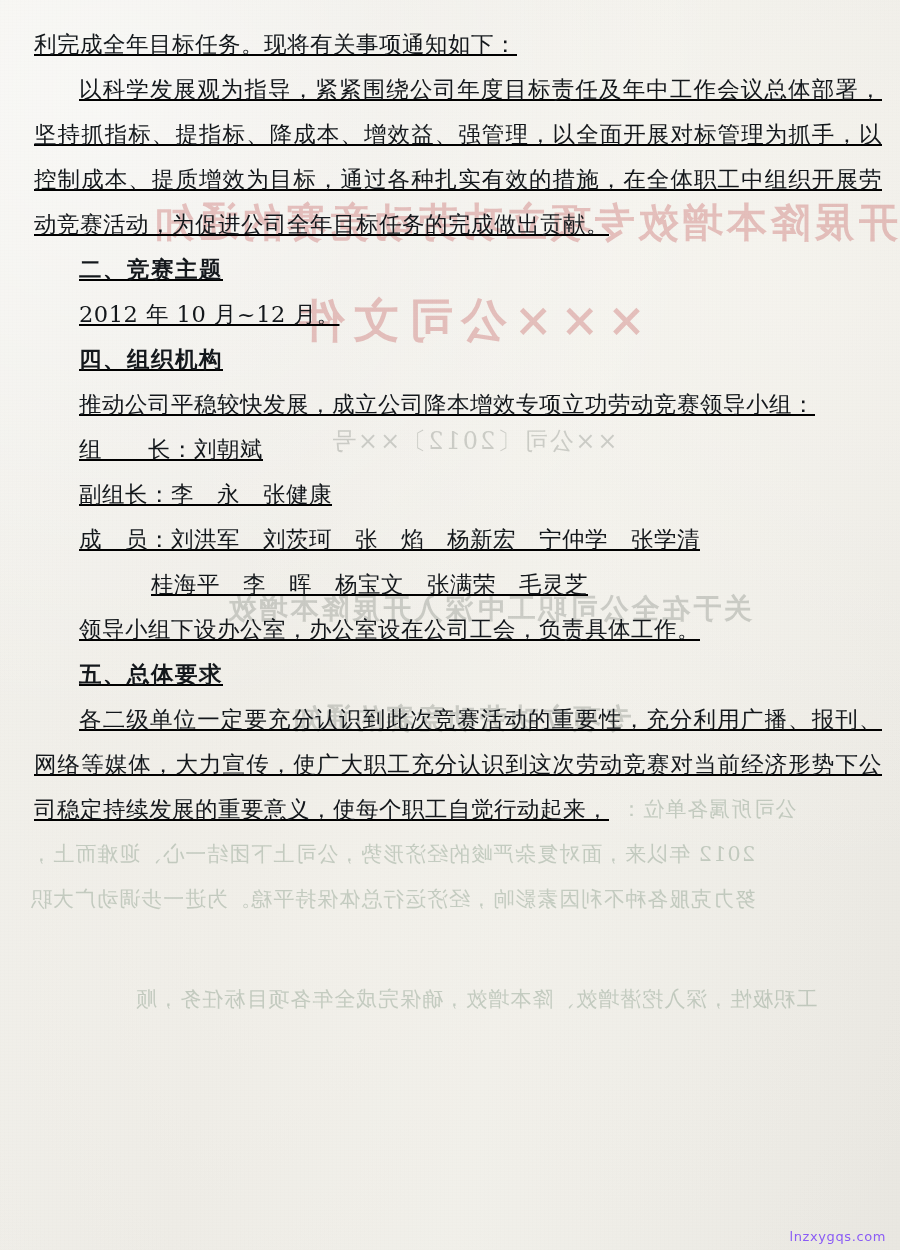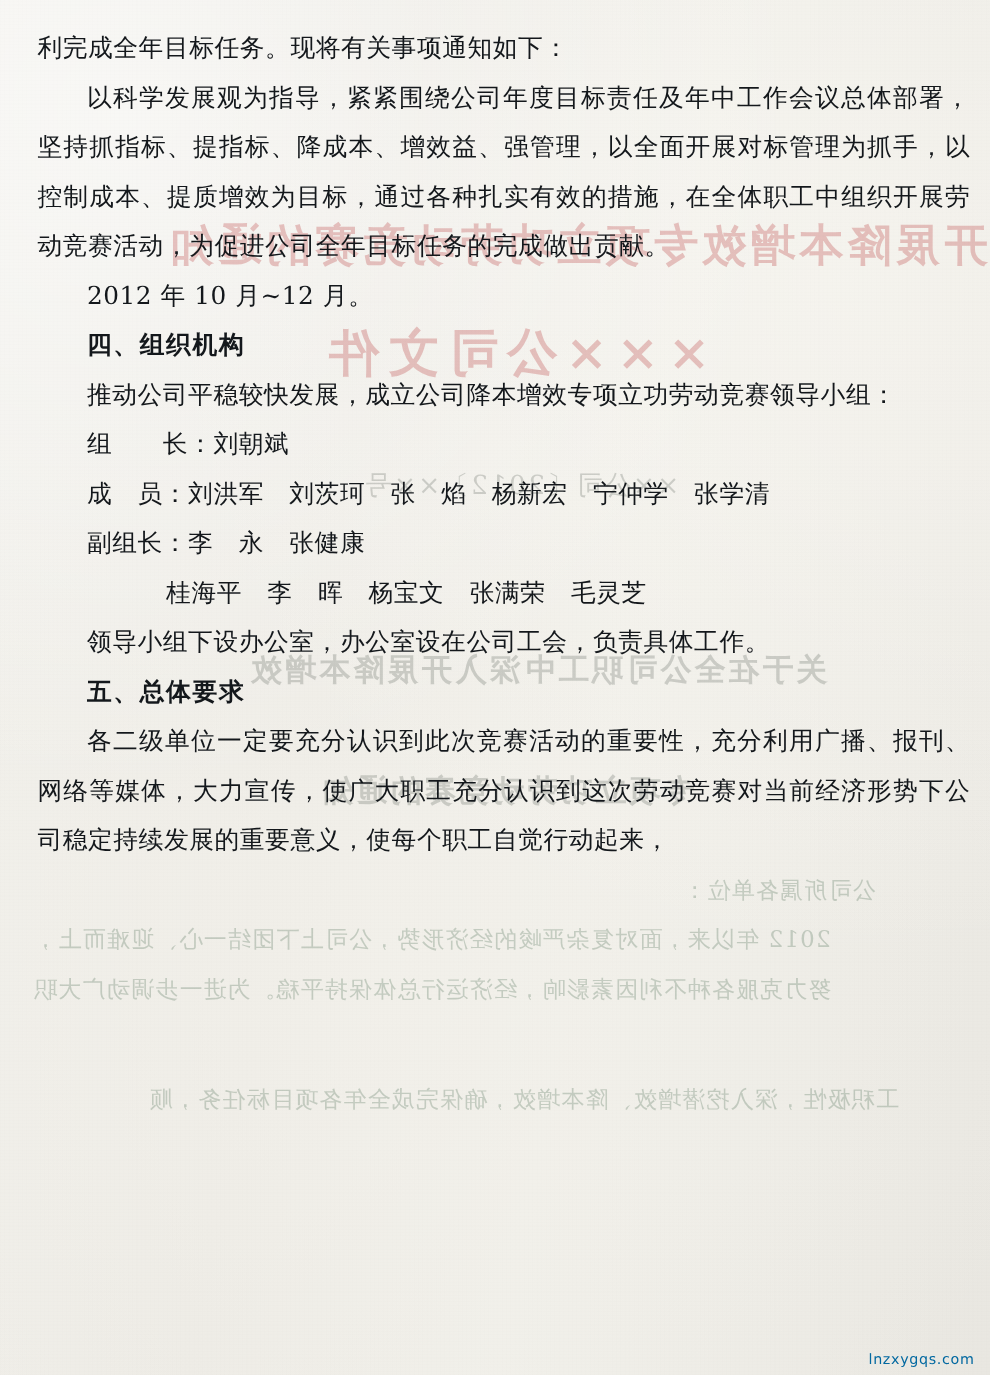--- a/index.html
+++ b/index.html
@@ -56,20 +56,21 @@
   }
   .ghost-green {
     color: rgba(80, 110, 85, 0.28);
   }
 
   .page {
     position: absolute;
     inset: 0;
     padding: 22px 18px 0 34px;
     box-sizing: border-box;
+    text-decoration: underline;
   }
 
   .doc-body {
     position: relative;
     color: #14181c;
     font-size: 22.5px;
     line-height: 45px;
     letter-spacing: 0.5px;
   }
   .para {
@@ -100,21 +101,21 @@
     text-indent: 5.2em;
     white-space: pre;
   }
 
   .watermark {
     position: absolute;
     right: 14px;
     bottom: 6px;
     font-family: "DejaVu Sans", "Liberation Sans", sans-serif;
     font-size: 13px;
-    color: #0369a1;
+    color: #8b5cf6;
     letter-spacing: 0.6px;
   }
 </style>
 </head>
 <body>
 
 <div class="scan"></div>
 
 <div class="bleed">
   <div class="ghost ghost-red" style="left:150px; top:195px; font-size:40px; letter-spacing:4px;">关于在全公司职工中深入开展降本增效专项立功劳动竞赛的通知</div>
@@ -126,26 +127,27 @@
   <div class="ghost ghost-green" style="left:30px; top:840px; font-size:21px; letter-spacing:1px;">2012 年以来，面对复杂严峻的经济形势，公司上下团结一心、迎难而上，</div>
   <div class="ghost ghost-green" style="left:30px; top:885px; font-size:21px; letter-spacing:1px;">努力克服各种不利因素影响，经济运行总体保持平稳。为进一步调动广大职</div>
   <div class="ghost ghost-green" style="left:135px; top:985px; font-size:21px; letter-spacing:1px;">工积极性，深入挖潜增效、降本增效，确保完成全年各项目标任务，顺</div>
   <div class="ghost ghost-green" style="left:55px; top:1030px; font-size:21px; letter-spacing:1px;"></div>
 </div>
 
 <div class="page">
   <div class="doc-body" id="doc-body">
       <p class="para">利完成全年目标任务。现将有关事项通知如下：</p>
       <p class="para indent2">以科学发展观为指导，紧紧围绕公司年度目标责任及年中工作会议总体部署，坚持抓指标、提指标、降成本、增效益、强管理，以全面开展对标管理为抓手，以控制成本、提质增效为目标，通过各种扎实有效的措施，在全体职工中组织开展劳动竞赛活动，为促进公司全年目标任务的完成做出贡献。</p>
+      <p class="heading">二、竞赛主题</p>
       <p class="para indent2">2012 年 10 月~12 月。</p>
       <p class="heading">四、组织机构</p>
       <p class="para indent2">推动公司平稳较快发展，成立公司降本增效专项立功劳动竞赛领导小组：</p>
       <p class="namerow">组　　长：刘朝斌</p>
+      <p class="namerow">副组长：李　永　张健康</p>
       <p class="namerow">成　员：刘洪军　刘茨珂　张　焰　杨新宏　宁仲学　张学清</p>
-      <p class="namerow">副组长：李　永　张健康</p>
       <p class="namerow-indent">桂海平　李　晖　杨宝文　张满荣　毛灵芝</p>
       <p class="para indent2">领导小组下设办公室，办公室设在公司工会，负责具体工作。</p>
       <p class="heading">五、总体要求</p>
       <p class="para indent2">各二级单位一定要充分认识到此次竞赛活动的重要性，充分利用广播、报刊、网络等媒体，大力宣传，使广大职工充分认识到这次劳动竞赛对当前经济形势下公司稳定持续发展的重要意义，使每个职工自觉行动起来，</p>
     </div>
 </div>
 
 <div class="watermark">lnzxygqs.com</div>
 
 <div class="noise"></div>

